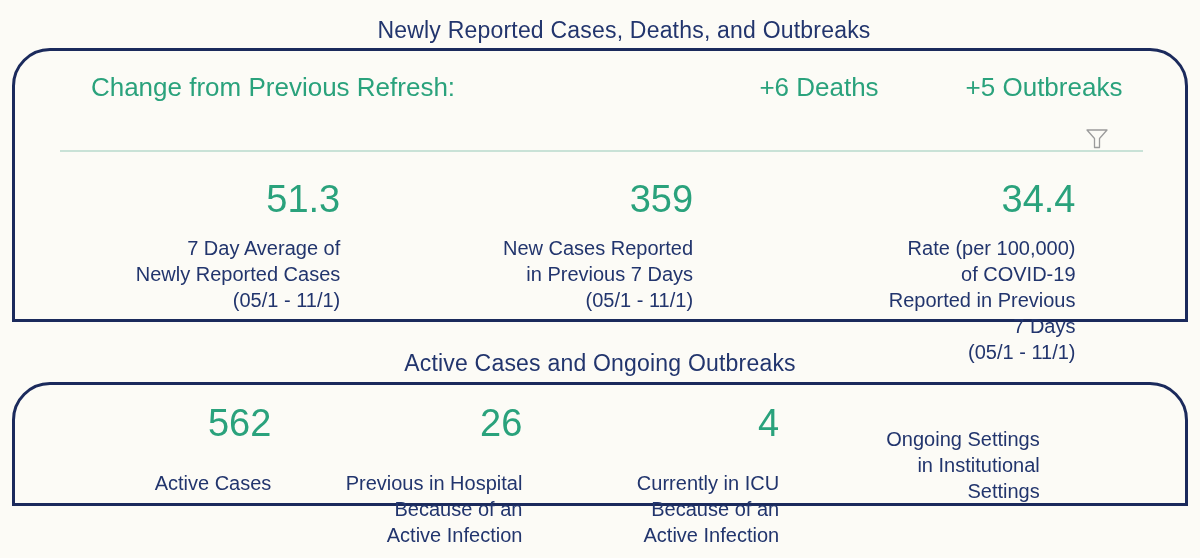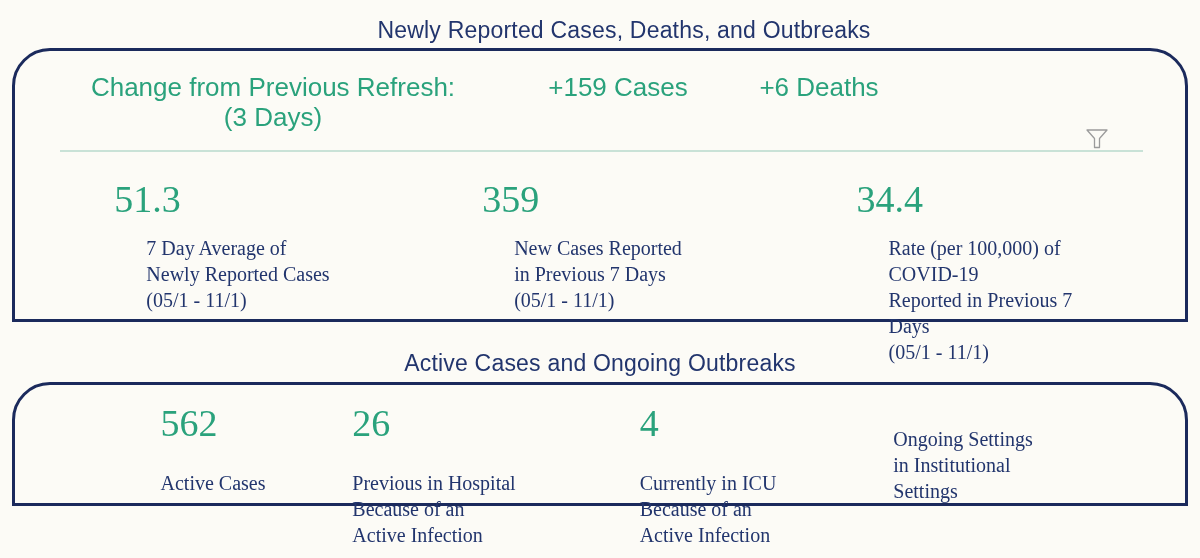--- a/index.html
+++ b/index.html
@@ -68,23 +68,22 @@
     position: absolute;
     top: 77px; left: 1070px;
     width: 24px; height: 22px;
     cursor: pointer;
     display: flex; align-items: center; justify-content: center;
   }
 
   .stat {
     position: absolute;
     transform: translateX(-50%);
-    text-align: left;
+    text-align: right;
     white-space: nowrap;
-    font-family: Liberation Serif, serif;
   }
   .stat .num {
     font-size: 38px;
     line-height: 44px;
     color: #2aa27c;
   }
   .stat .lbl {
     font-size: 20px;
     line-height: 26px;
     color: #22356d;
@@ -107,25 +106,24 @@
 <body>
 
 <div class="page">
 
   <div class="section-title" id="title-1">Newly Reported Cases, Deaths, and Outbreaks</div>
 
   <div class="panel" id="panel-1">
 
     <div class="change-block">
       <div>Change from Previous Refresh:</div>
-      <div>(3 Days)</div>
     </div>
 
-    <div class="delta" id="delta-0">+159 Cases</div>
     <div class="delta" id="delta-1">+6 Deaths</div>
+    <div class="delta" id="delta-2">+5 Outbreaks</div>
 
     <div class="filter-btn">
       <svg width="22" height="20" viewBox="0 0 22 20">
         <path d="M1 1 H21 L13.5 9.5 V18.5 H8.5 V9.5 Z" fill="none" stroke="#9b9b9b" stroke-width="1.3" stroke-linejoin="round"></path>
       </svg>
     </div>
 
     <div class="divider"></div>
 
     <div class="stat" id="s1-0">

